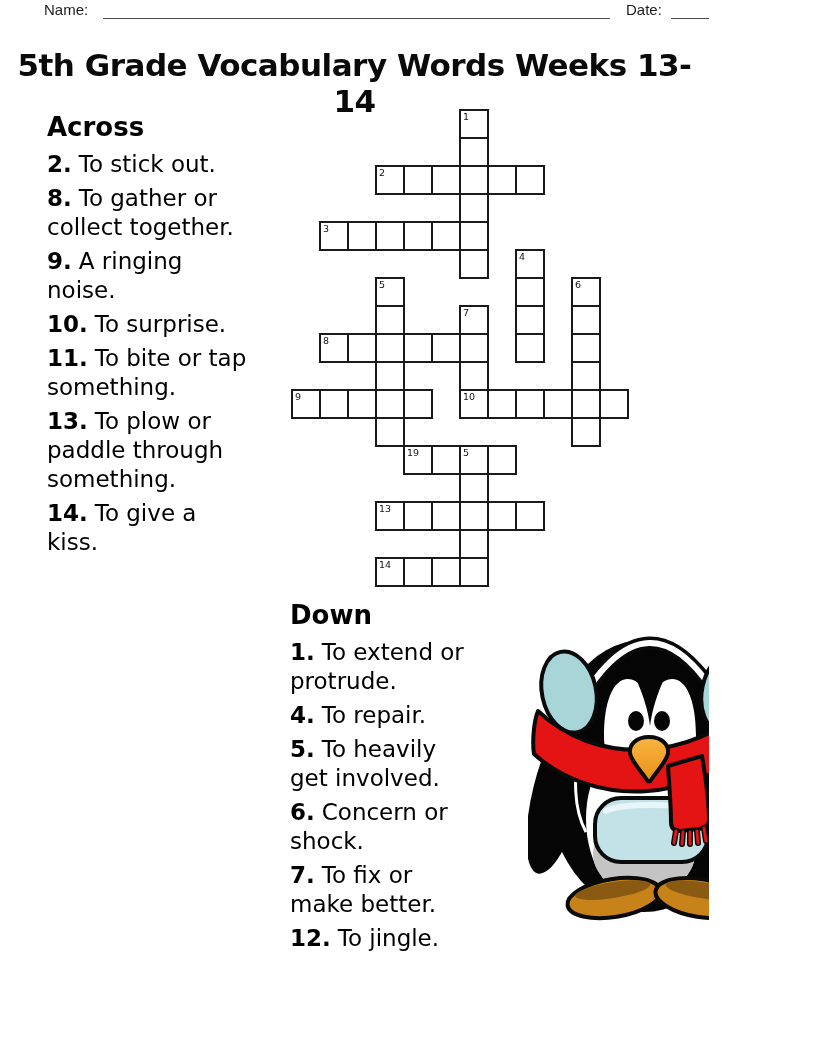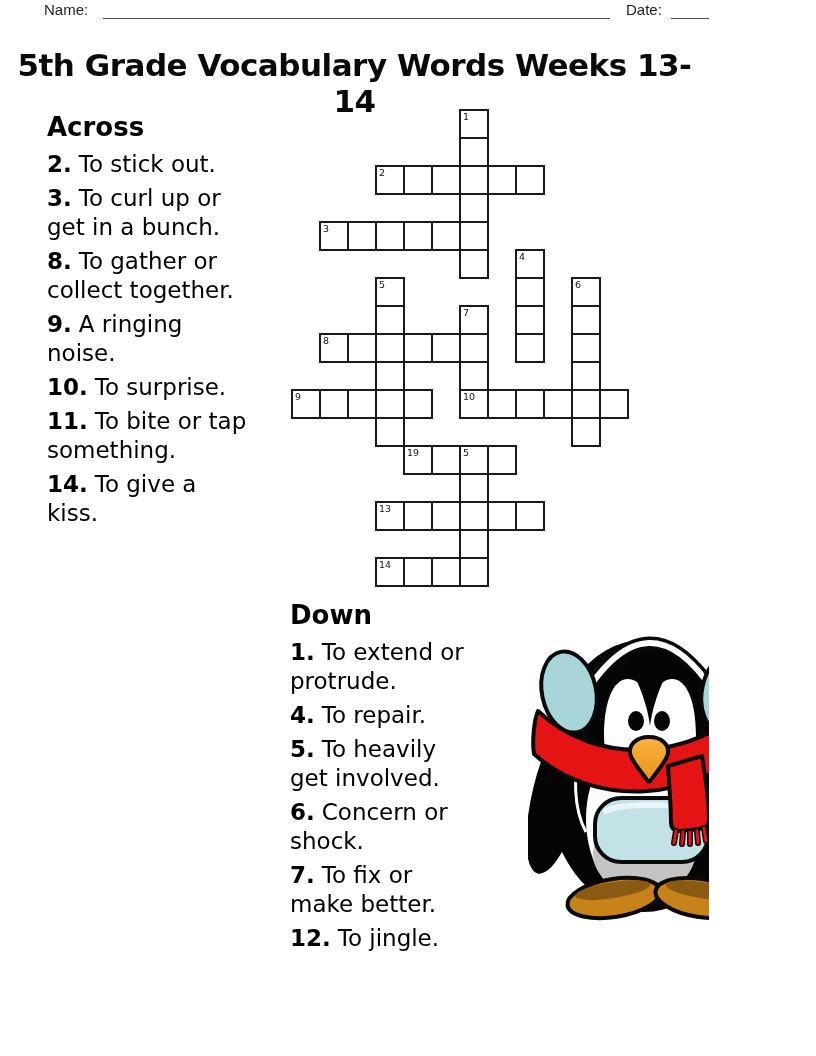--- a/index.html
+++ b/index.html
@@ -51,25 +51,25 @@
   <div class="blank-line name-line"></div>
   <span class="hdr-label date-label">Date:</span>
   <div class="blank-line date-line"></div>
 
   <div class="title">5th Grade Vocabulary Words Weeks 13-14</div>
 
   <div class="clues" id="across">
     <h2>Across</h2>
     <div>
         <div class="clue"><b>2.</b><span>To stick out.</span></div>
-        <div class="clue"><b>3.</b><span>To curl up or get in a bunch.</span></div>
         <div class="clue"><b>8.</b><span>To gather or collect together.</span></div>
         <div class="clue"><b>9.</b><span>A ringing noise.</span></div>
         <div class="clue"><b>10.</b><span>To surprise.</span></div>
         <div class="clue"><b>11.</b><span>To bite or tap something.</span></div>
+        <div class="clue"><b>13.</b><span>To plow or paddle through something.</span></div>
         <div class="clue"><b>14.</b><span>To give a kiss.</span></div>
       </div>
   </div>
 
   <div id="grid" style="left: 291px; top: 109px;">
       <div class="cell" style="left: 168px; top: 0px; border-color: rgb(26, 26, 26);">
         <span class="cellnum">1</span>
       </div>
       <div class="cell" style="left: 168px; top: 28px; border-color: rgb(26, 26, 26);"></div>
       <div class="cell" style="left: 84px; top: 56px; border-color: rgb(26, 26, 26);">

